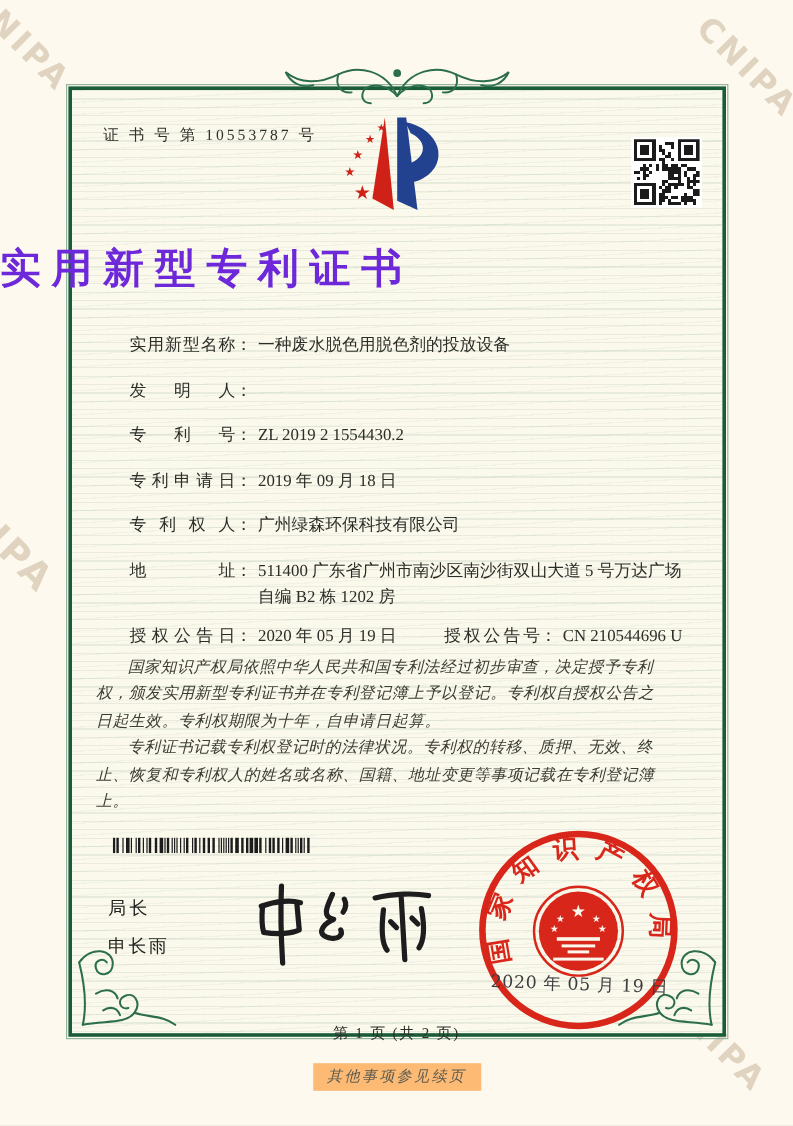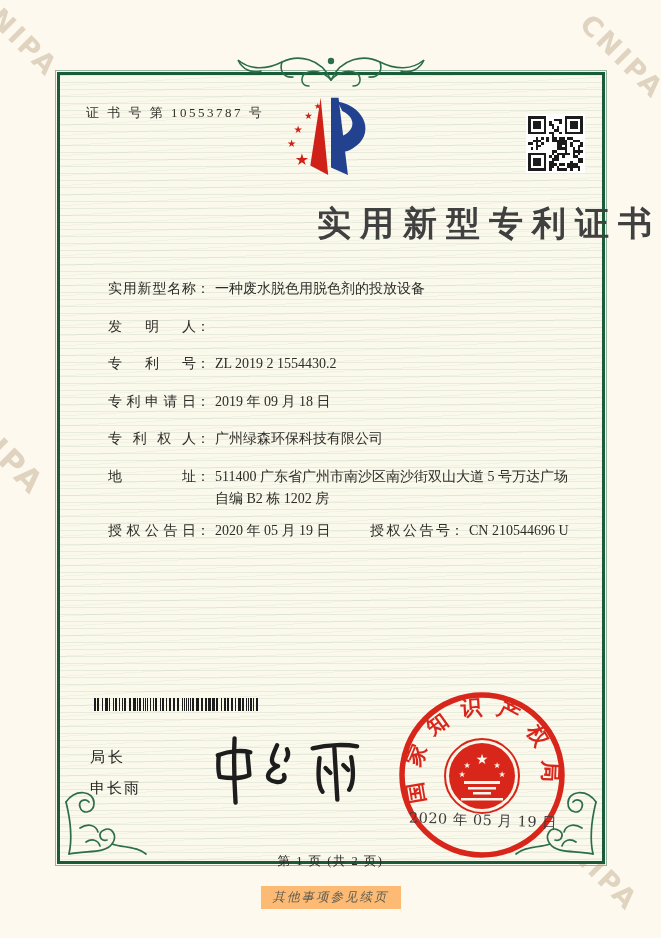--- a/index.html
+++ b/index.html
@@ -34,22 +34,22 @@
       repeating-linear-gradient(177deg, rgba(63,122,88,.05) 0px, rgba(63,122,88,.05) 1px, rgba(0,0,0,0) 1px, rgba(0,0,0,0) 10px);
   }
   .ornament-top{position:absolute;left:224px;top:48px;width:214px;height:48px;z-index:2;}
   .ornament-bl{position:absolute;left:60px;top:770px;width:90px;height:90px;z-index:2;}
   .ornament-br{position:absolute;left:512px;top:770px;width:90px;height:90px;z-index:2;transform:scaleX(-1);}
   
   .cert-no{position:absolute;left:86px;top:104px;z-index:3;font-size:13px;letter-spacing:2.5px;color:#32322c;}
   .logo{position:absolute;left:284px;top:92px;width:94px;height:100px;z-index:3;}
   .qr{position:absolute;left:526px;top:114px;width:55px;height:55px;z-index:3;background:#fff;padding:2px;}
   .title{
-    position:absolute;left:0;right:0;top:201px;z-index:3;text-align:right;
-    font-size:34px;font-weight:bold;letter-spacing:9px;color:#404040;
+    position:absolute;left:0;right:0;top:201px;z-index:3;text-align:left;
+    font-size:34px;font-weight:bold;letter-spacing:9px;color:#6d28d9;
   }
   
   .fields{position:absolute;left:88px;top:278px;width:468px;z-index:3;font-size:14px;color:#2d2d28;margin-left:20px;}
   .row{margin-bottom:15.5px;line-height:22px;display:flex;align-items:flex-start;}
   .lab{display:inline-block;width:88px;text-align:justify;text-align-last:justify;flex:none;}
   .lab-sm{width:80px;}
   .colon{flex:none;margin-right:5px;}
   .val{flex:1;}
   .row-grant{display:flex;}
   .pair{display:flex;font-family:Liberation Serif, serif;}
@@ -402,20 +402,24 @@
         <span>2020 年 05 月 19 日</span>
       </span>
       <span class="pair">
         <span class="lab lab-sm">授权公告号</span>
           <span class="colon">：</span>
         <span>CN 210544696 U</span>
       </span>
     </div>
   </div>
 
+  <div class="paras">
+    <p>国家知识产权局依照中华人民共和国专利法经过初步审查，决定授予专利权，颁发实用新型专利证书并在专利登记簿上予以登记。专利权自授权公告之日起生效。专利权期限为十年，自申请日起算。</p>
+    <p>专利证书记载专利权登记时的法律状况。专利权的转移、质押、无效、终止、恢复和专利权人的姓名或名称、国籍、地址变更等事项记载在专利登记簿上。</p>
+  </div>
 
   <svg class="barcode" id="barcode-svg" viewBox="0 0 168 13" preserveAspectRatio="none" fill="#1c1c1c">
       <rect x="0" y="0" width="2" height="13"></rect>
       <rect x="3" y="0" width="2" height="13"></rect>
       <rect x="8" y="0" width="1" height="13"></rect>
       <rect x="11" y="0" width="3" height="13"></rect>
       <rect x="15" y="0" width="1" height="13"></rect>
       <rect x="19" y="0" width="1" height="13"></rect>
       <rect x="21" y="0" width="2" height="13"></rect>
       <rect x="25" y="0" width="1" height="13"></rect>

